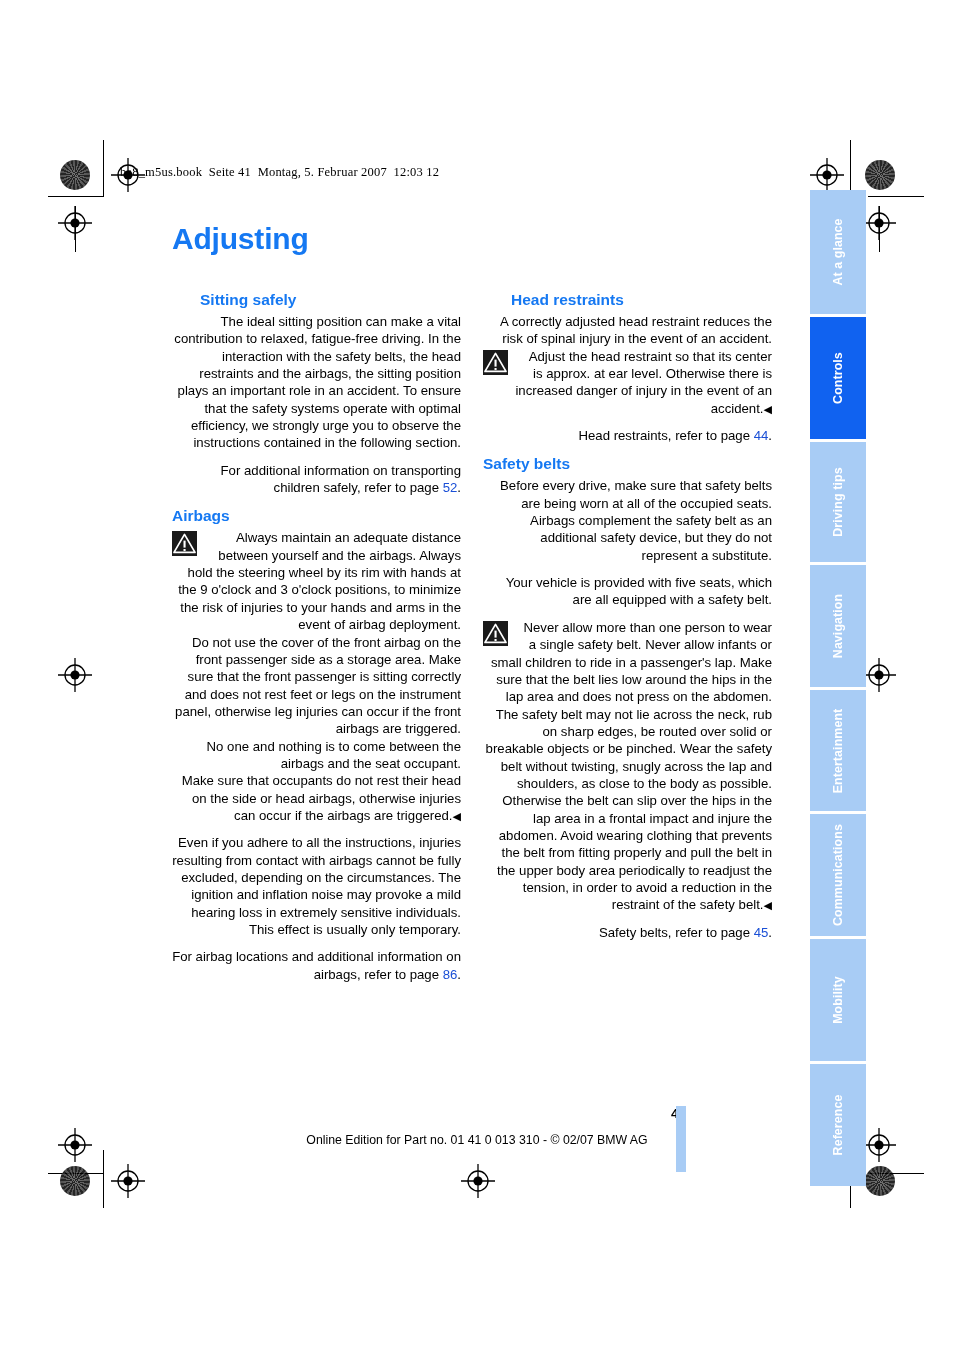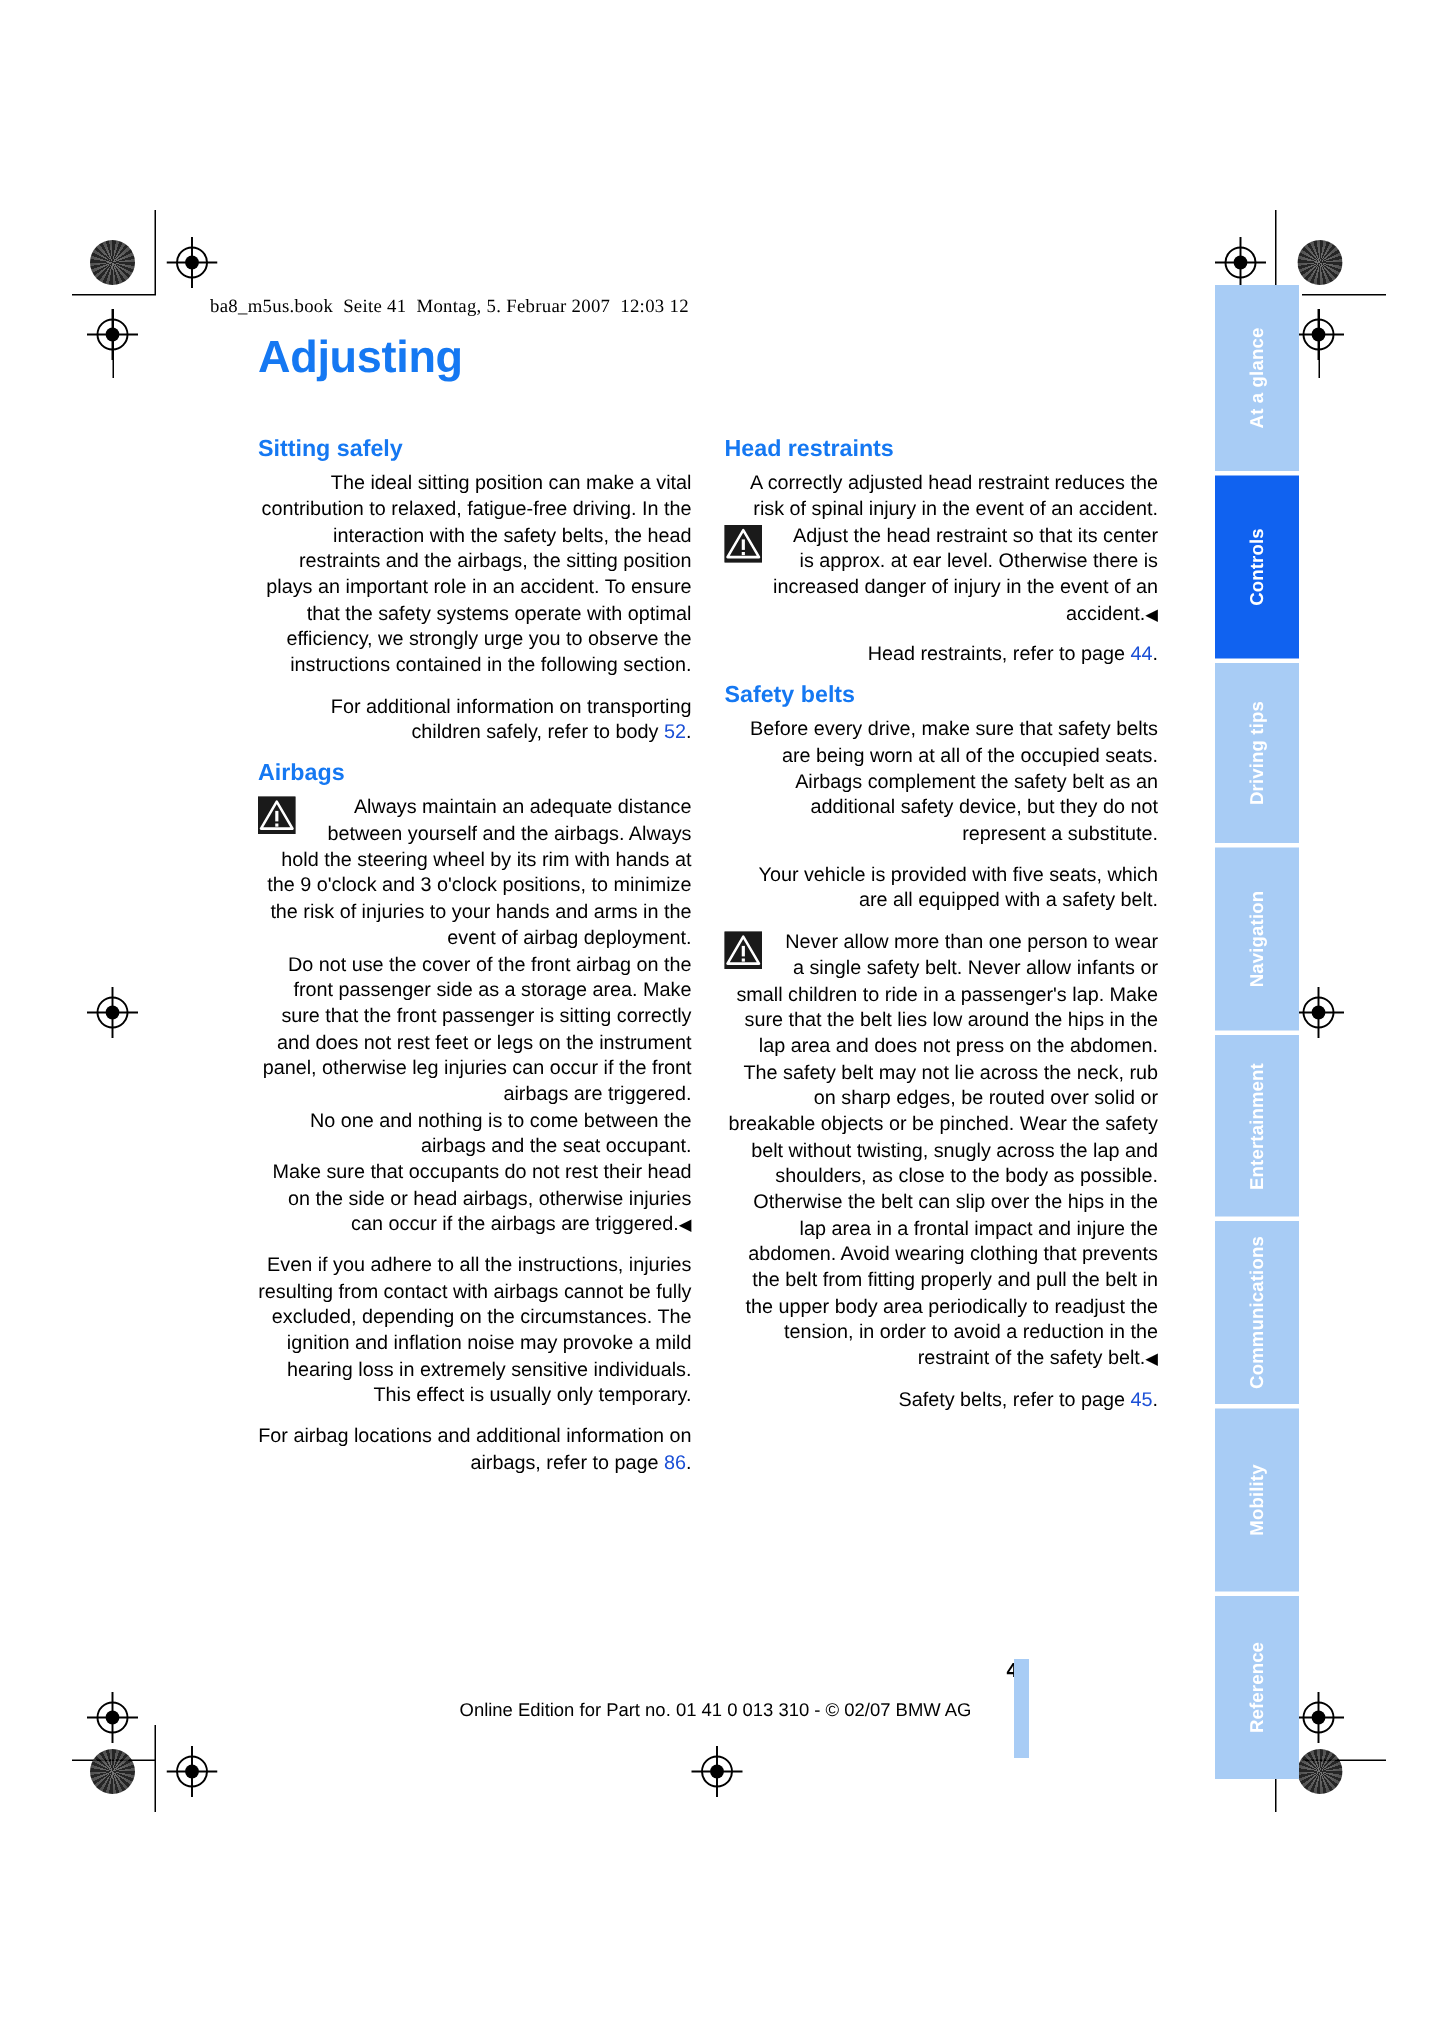--- a/index.html
+++ b/index.html
@@ -35,28 +35,27 @@
   .cropline {
     position: absolute;
     background: #000;
   }
   .cropline.h { height: 1px; }
   .cropline.v { width: 1px; }
 
   
   .slug {
     position: absolute;
-    left: 140px;
+    left: 120px;
     top: 165px;
     font-family: "Liberation Serif", serif;
     font-size: 12.5px;
     letter-spacing: .2px;
     color: #000;
     white-space: pre;
-    margin-top: 32px;
   }
 
   
   .page {
     position: absolute;
     left: 0; top: 0;
     width: 936px; height: 1351px;
   }
   .chapter-title {
     position: absolute;
@@ -78,21 +77,21 @@
   .col-left  { left: 172px; top: 290px; }
   .col-right { left: 483px; top: 290px; }
 
   h2.sec {
     font-size: 15.5px;
     font-weight: bold;
     color: #1578f2;
     margin: 0 0 4px 0;
     line-height: 19px;
   }
-  h2.sec.tight { margin-top: 0; }
+  h2.sec.tight { margin-top: 0; margin-left: 28px; }
 
   p {
     margin: 0 0 10px 0;
     text-align: right;
   }
   p.run { margin-bottom: 0; }
   a.pgref, .pgref {
     color: #1a4fd6;
     text-decoration: none;
   }
@@ -282,21 +281,21 @@
 <div class="page">
 
   <div class="chapter-title">Adjusting</div>
 
   <div class="col col-left">
 
     <h2 class="sec tight">Sitting safely</h2>
 
     <p>The ideal sitting position can make a vital contribution to relaxed, fatigue-free driving. In the interaction with the safety belts, the head restraints and the airbags, the sitting position plays an important role in an accident. To ensure that the safety systems operate with optimal efficiency, we strongly urge you to observe the instructions contained in the following section.</p>
 
-    <p><span>For additional information on transporting children safely, refer to body </span><span class="pgref">52</span><span>.</span></p>
+    <p><span>For additional information on transporting children safely, refer to page </span><span class="pgref">52</span><span>.</span></p>
 
     <h2 class="sec">Airbags</h2>
 
     <div class="warn">
       <div class="warn-icon">
         <svg width="25" height="25" viewBox="0 0 25 25">
           <rect x="0" y="0" width="25" height="25" fill="#1a1a1a"></rect>
           <path d="M12.5 3.4 L23 21.4 L2 21.4 Z" fill="none" stroke="#ffffff" stroke-width="1.7" stroke-linejoin="round"></path>
           <rect x="11.5" y="9.6" width="2.1" height="7" fill="#ffffff"></rect>
           <rect x="11.5" y="18.0" width="2.1" height="2.1" fill="#ffffff"></rect>

